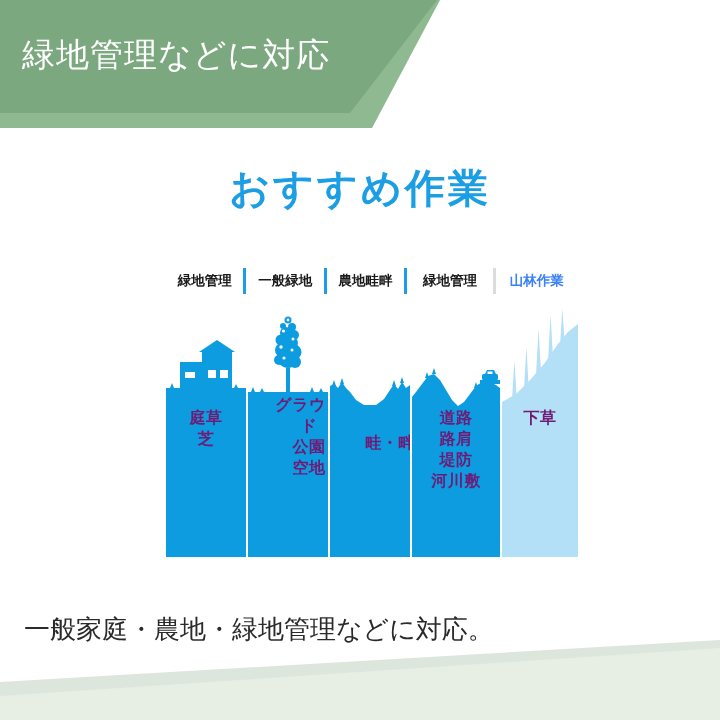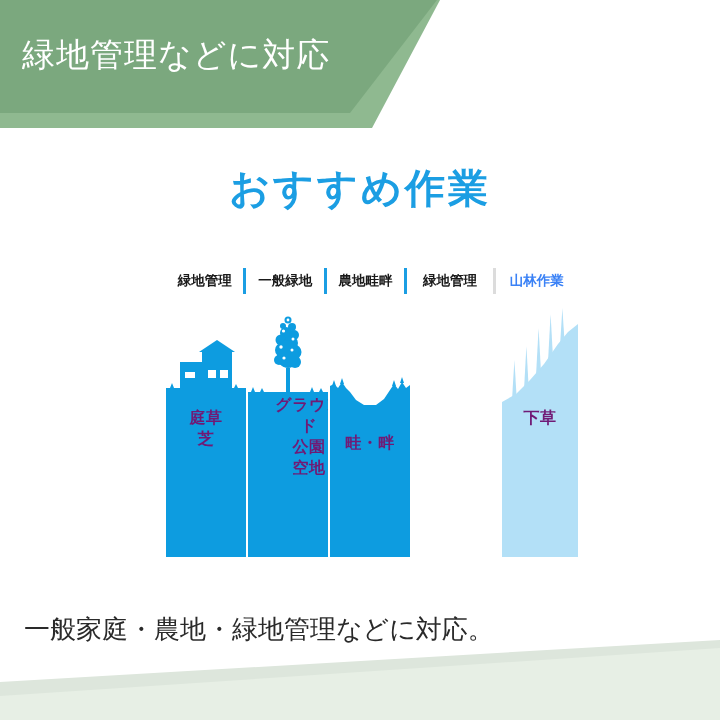--- a/index.html
+++ b/index.html
@@ -263,26 +263,52 @@
         <path d="M0 84 L4 82 L8 86 L12 80 L16 86 L20 90 L26 98 L34 103 L46 103 L54 97 L60 88 L64 82 L68 87 L72 80 L76 86 L80 83
                  L80 255 L0 255 Z" fill="#0d9ce0"></path>
 
         <g fill="#0d9ce0">
           <path d="M2 84 l2 -6 l2 6 z"></path>
           <path d="M10 82 l2 -6 l2 6 z"></path>
           <path d="M62 84 l2 -6 l2 6 z"></path>
           <path d="M70 81 l2 -6 l2 6 z"></path>
         </g>
       </svg>
-      <div class="col-label" style="top:130px;">
+      <div class="col-label" style="top:130px;margin-left:20px;">
         <div>畦・畔</div>
       </div>
     </div>
     <div class="col-sep" style="left:244px;"></div>
 
+    <div class="col" style="left:246px; width:88px;">
+      <svg width="88" height="255" viewBox="0 0 88 255">
+        <path d="M0 95 L4 90 L10 82 L16 74 L22 72 L28 78 L34 88 L40 98 L46 104 L52 100 L58 92 L64 84 L70 80 L78 80 L84 83 L88 86
+                 L88 255 L0 255 Z" fill="#0d9ce0"></path>
+
+        <rect x="68" y="78" width="20" height="4" fill="#0d9ce0"></rect>
+
+        <g fill="#0d9ce0">
+          <rect x="70" y="72" width="16" height="6" rx="1.5"></rect>
+          <path d="M73 72 L75 68 L82 68 L84 72 Z"></path>
+        </g>
+        <rect x="75.5" y="69.5" width="5" height="2.5" fill="#ffffff"></rect>
+
+        <g fill="#0d9ce0">
+          <path d="M13 76 l2 -6 l2 6 z"></path>
+          <path d="M20 72 l2 -6 l2 6 z"></path>
+          <path d="M62 86 l2 -6 l2 6 z"></path>
+        </g>
+      </svg>
+      <div class="col-label" style="top:105px;">
+        <div>道路</div>
+        <div>路肩</div>
+        <div>堤防</div>
+        <div>河川敷</div>
+      </div>
+    </div>
     <div class="col-sep" style="left:334px;"></div>
 
     <div class="col" style="left:336px; width:76px;">
       <svg width="76" height="255" viewBox="0 0 76 255">
 
         <path d="M0 100 L14 92 L28 78 L42 62 L56 42 L66 30 L76 22 L76 255 L0 255 Z" fill="#b3e0f7"></path>
 
         <g fill="#b3e0f7">
           <path d="M10 98 L12.4 58 L14.8 98 Z"></path>
           <path d="M22 88 L24.4 44 L26.8 88 Z"></path>

